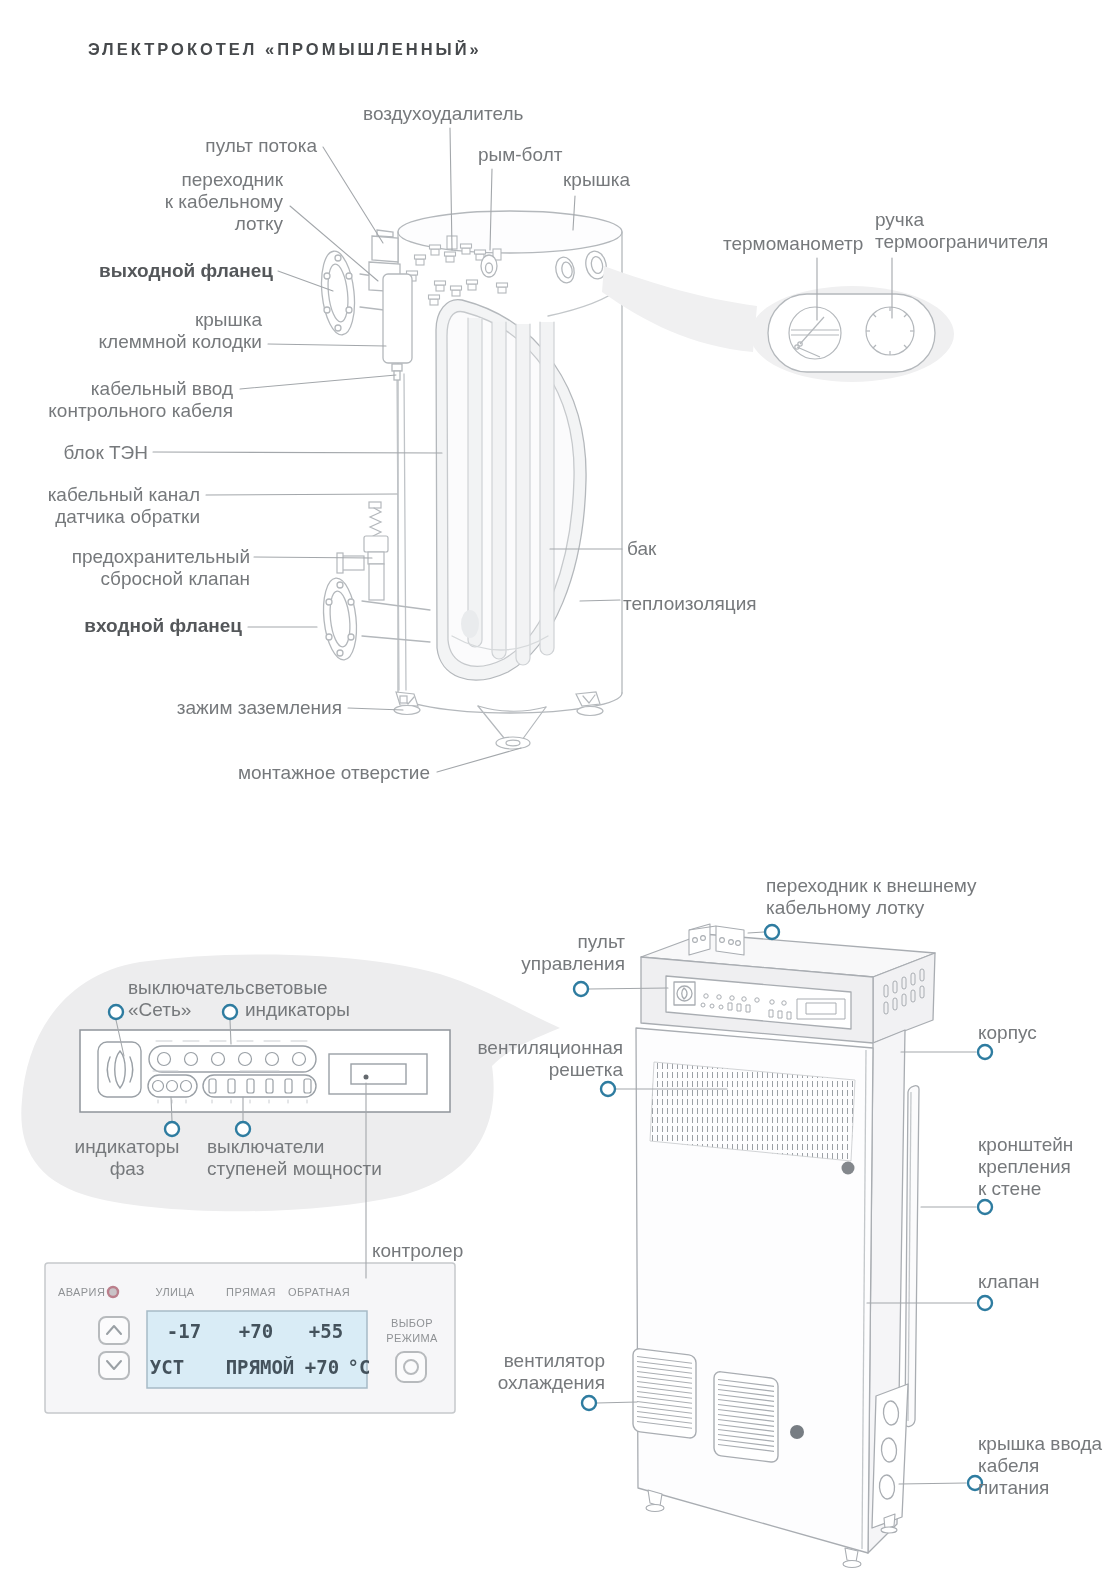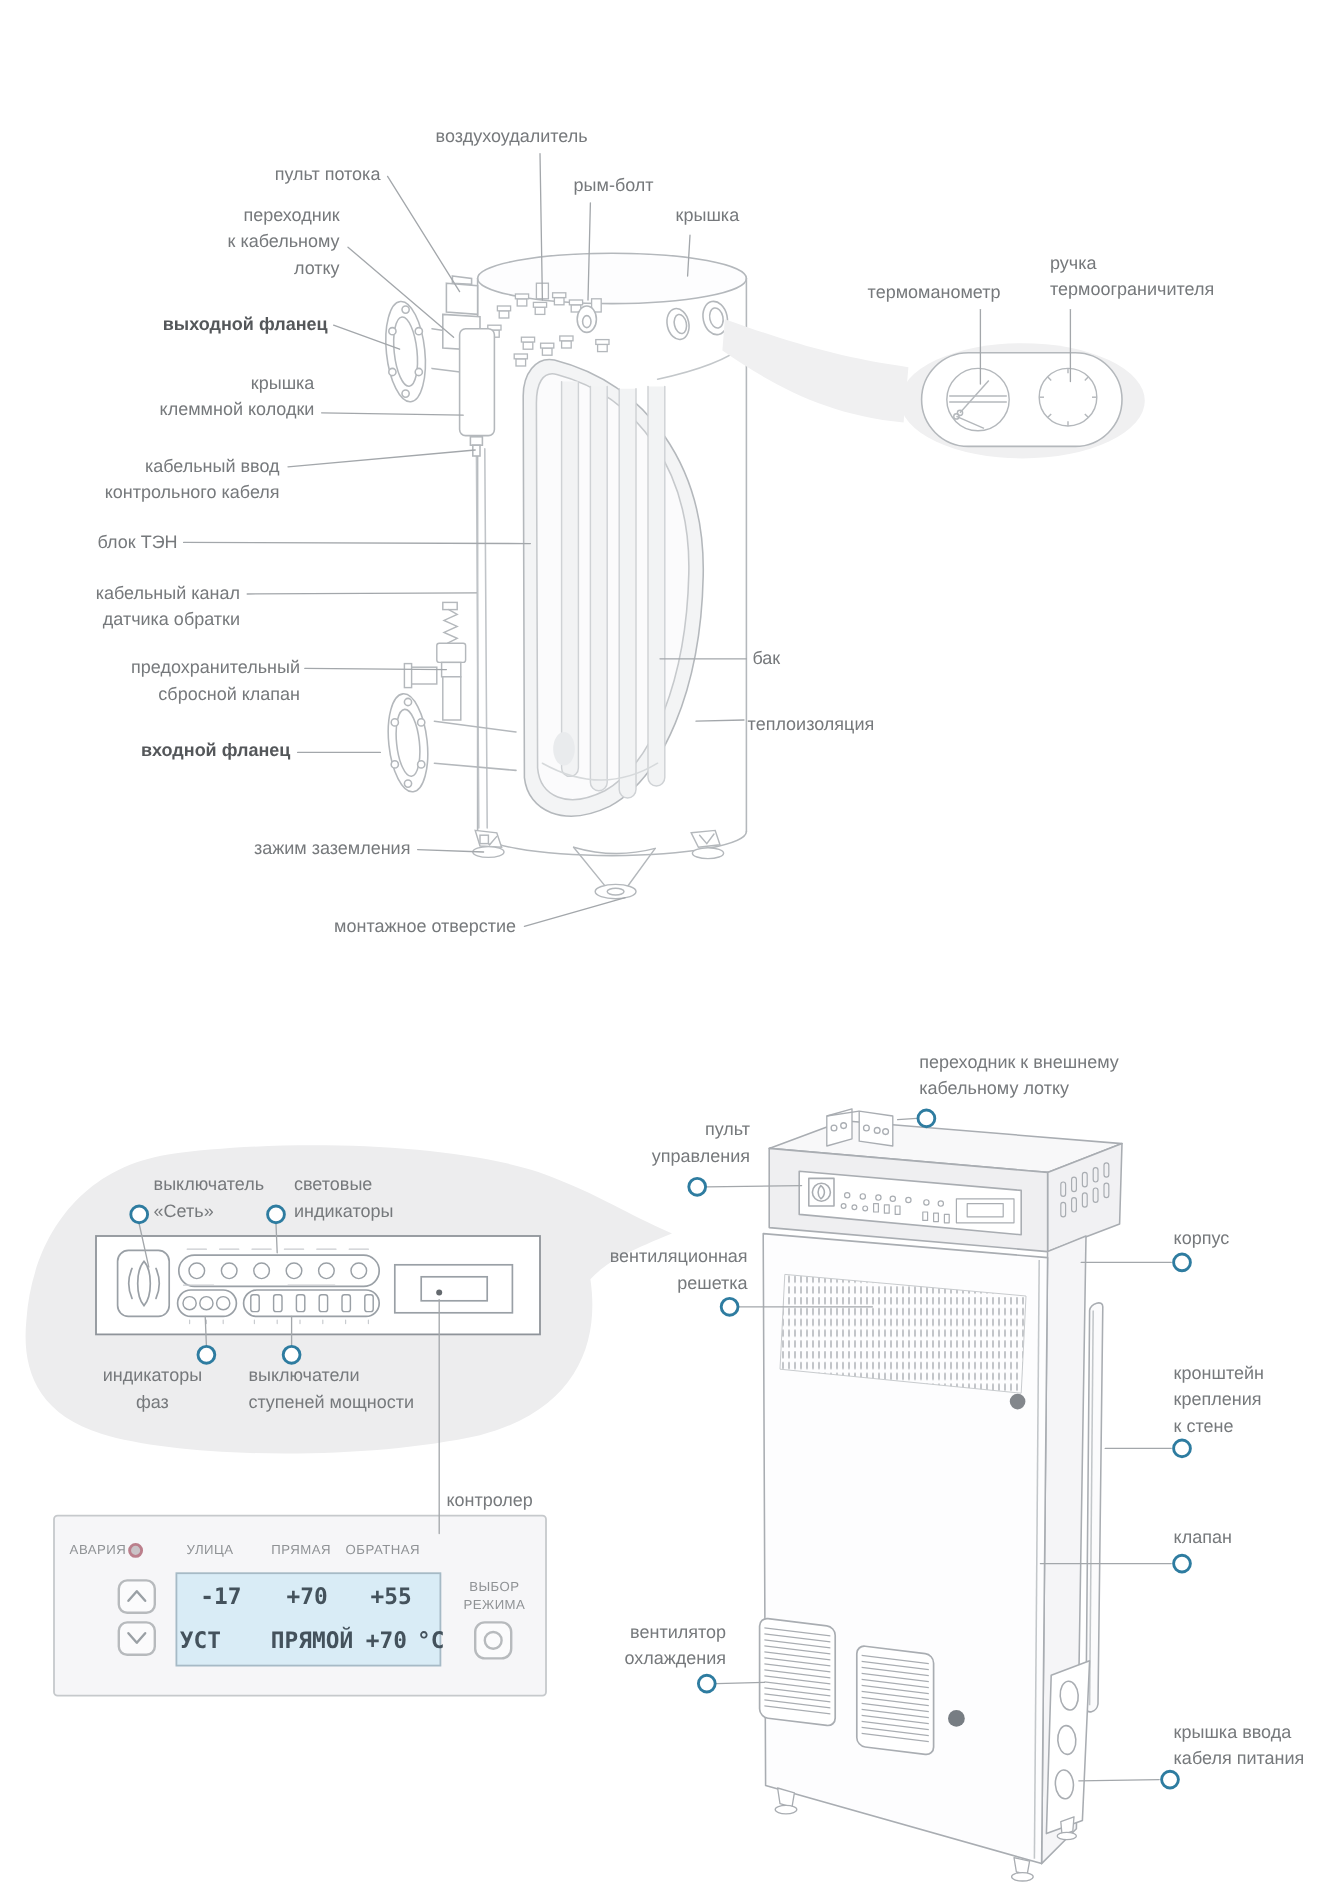--- a/index.html
+++ b/index.html
@@ -1,20 +1,20 @@
 <!DOCTYPE html>
 <html><head>
 <meta charset="utf-8">
 <style>
   html,body{margin:0;padding:0;background:#fff;}
   #canvas{position:relative;width:1104px;height:1572px;background:#fff;overflow:hidden;
           font-family:"Liberation Sans","DejaVu Sans",sans-serif;}
   #art{position:absolute;left:0;top:0;}
   .title{position:absolute;font-size:16.5px;font-weight:bold;letter-spacing:3px;color:#46494c;white-space:pre;}
-  .lbl{position:absolute;font-size:15px;line-height:22px;color:#76797c;white-space:pre-line;}
+  .lbl{position:absolute;font-size:19px;line-height:22px;color:#76797c;white-space:pre-line;}
   .r{text-align:right;}
   .c{text-align:center;}
   .b{font-weight:bold;color:#54575a;}
   .clbl{position:absolute;font-size:11px;line-height:15px;letter-spacing:.4px;color:#8f9295;white-space:pre-line;}
   .lcdtext{position:absolute;font-family:"DejaVu Sans Mono",monospace;font-weight:bold;font-size:19px;line-height:22px;color:#44525c;white-space:pre;}
 </style>
 </head>
 <body>
 
 <div id="canvas">
@@ -405,20 +405,21 @@
     <circle cx="985" cy="1303" r="7"></circle>
     <circle cx="589" cy="1403" r="7"></circle>
     <circle cx="975" cy="1483" r="7"></circle>
     <circle cx="116" cy="1012" r="7"></circle>
     <circle cx="230" cy="1012" r="7"></circle>
     <circle cx="172" cy="1129" r="7"></circle>
     <circle cx="243" cy="1129" r="7"></circle>
   </g>
 </svg>
 
+<div class="title" style="left:88px;top:40px">ЭЛЕКТРОКОТЕЛ «ПРОМЫШЛЕННЫЙ»</div>
 
 <div class="lbl" style="left:363px;top:103px">воздухоудалитель</div>
 <div class="lbl r" style="right:787px;top:135px">пульт потока</div>
 <div class="lbl r" style="right:821px;top:169px">переходник
 к кабельному
 лотку</div>
 <div class="lbl" style="left:478px;top:144px">рым-болт</div>
 <div class="lbl" style="left:563px;top:169px">крышка</div>
 <div class="lbl r b" style="right:831px;top:260px">выходной фланец</div>
 <div class="lbl r" style="right:842px;top:309px">крышка

